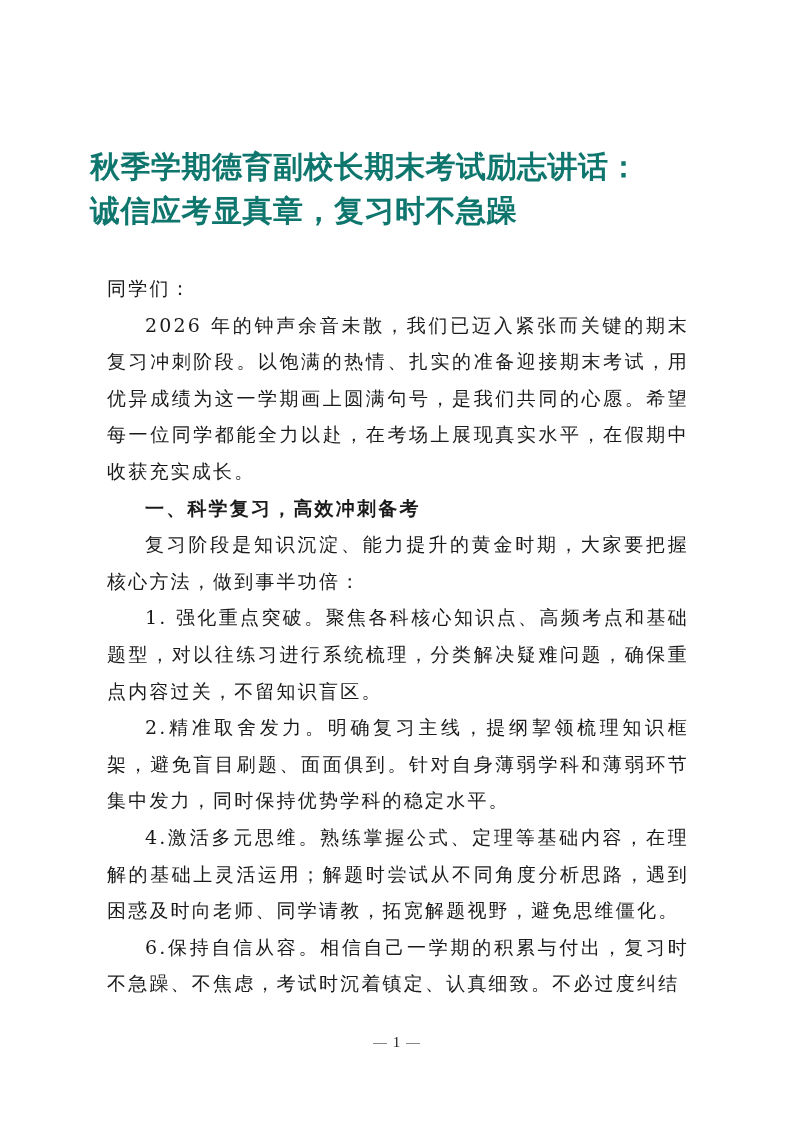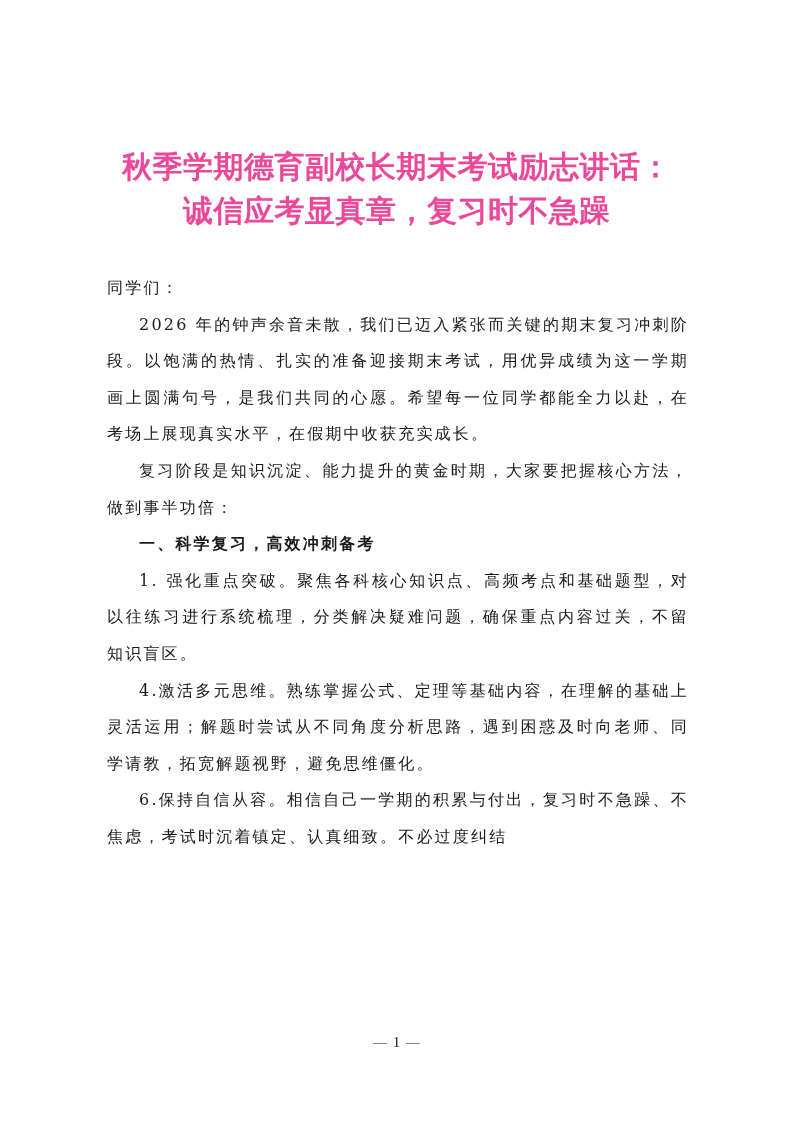--- a/index.html
+++ b/index.html
@@ -2,29 +2,28 @@
 <html><head>
   <meta charset="utf-8">
   <style>
     html, body { margin: 0; padding: 0; background: #ffffff; }
     body { width: 793px; height: 1122px; position: relative; overflow: hidden; }
     .page {
       position: absolute; left: 0; top: 0; width: 793px; height: 1122px; background: #fff;
     }
     .title {
       position: absolute; left: 90px; width: 613px; top: 145px;
-      text-align: center;
       font-family: "DejaVu Sans", "Liberation Sans", sans-serif;
-      font-weight: bold; font-size: 30px; line-height: 44px; color: #ec4899;
+      font-weight: bold; font-size: 30px; line-height: 44px; color: #0f766e;
       letter-spacing: 0.5px;
     }
     .body {
       position: absolute; left: 107px; width: 582px; top: 270px;
       font-family: "DejaVu Serif", "Liberation Serif", serif;
-      font-size: 16px; line-height: 36.6px; color: #1a1a1a;
+      font-size: 19px; line-height: 36.6px; color: #1a1a1a;
       text-align: justify; letter-spacing: 2.2px;
     }
     .body p { margin: 0; }
     .indent { text-indent: 2em; }
     .heading { font-weight: bold; font-family: "DejaVu Sans", "Liberation Sans", sans-serif; }
     .footer {
       position: absolute; left: 0; width: 793px; top: 1034px; text-align: center;
       font-family: "Liberation Serif", serif; font-size: 15px; color: #222;
     }
     .footer .dash { display: inline-block; width: 14px; height: 1px; background: #888; vertical-align: middle; margin: 0 6px; }
@@ -34,23 +33,24 @@
 
 <div class="page">
   <div class="title">
     <div>秋季学期德育副校长期末考试励志讲话：</div>
     <div>诚信应考显真章，复习时不急躁</div>
   </div>
 
   <div class="body">
     <p>同学们：</p>
     <p class="indent">2026 年的钟声余音未散，我们已迈入紧张而关键的期末复习冲刺阶段。以饱满的热情、扎实的准备迎接期末考试，用优异成绩为这一学期画上圆满句号，是我们共同的心愿。希望每一位同学都能全力以赴，在考场上展现真实水平，在假期中收获充实成长。</p>
+    <p class="indent heading">一、科学复习，高效冲刺备考</p>
     <p class="indent">复习阶段是知识沉淀、能力提升的黄金时期，大家要把握核心方法，做到事半功倍：</p>
-    <p class="indent heading">一、科学复习，高效冲刺备考</p>
     <p class="indent">1. 强化重点突破。聚焦各科核心知识点、高频考点和基础题型，对以往练习进行系统梳理，分类解决疑难问题，确保重点内容过关，不留知识盲区。</p>
+    <p class="indent">2.精准取舍发力。明确复习主线，提纲挈领梳理知识框架，避免盲目刷题、面面俱到。针对自身薄弱学科和薄弱环节集中发力，同时保持优势学科的稳定水平。</p>
     <p class="indent">4.激活多元思维。熟练掌握公式、定理等基础内容，在理解的基础上灵活运用；解题时尝试从不同角度分析思路，遇到困惑及时向老师、同学请教，拓宽解题视野，避免思维僵化。</p>
     <p class="indent">6.保持自信从容。相信自己一学期的积累与付出，复习时不急躁、不焦虑，考试时沉着镇定、认真细致。不必过度纠结</p>
   </div>
 
   <div class="footer">
     <span class="dash"></span><span>1</span><span class="dash"></span>
   </div>
 </div>
 
 </body></html>

